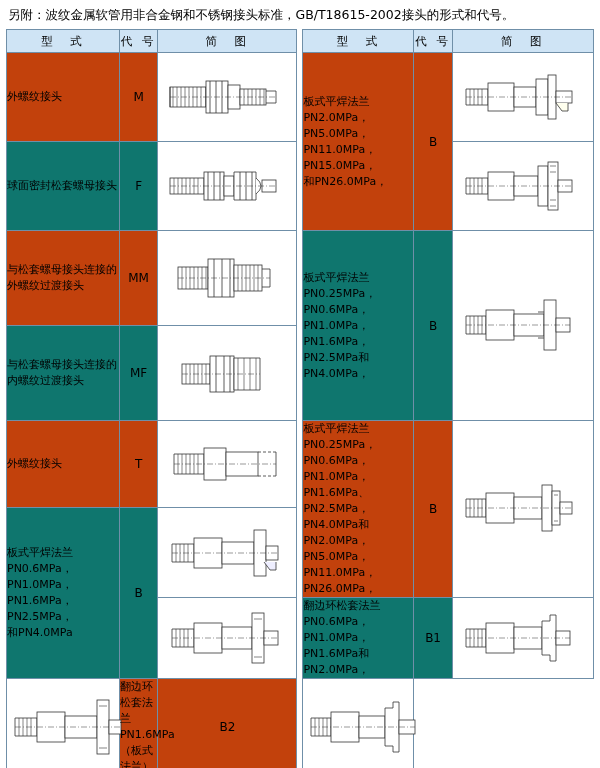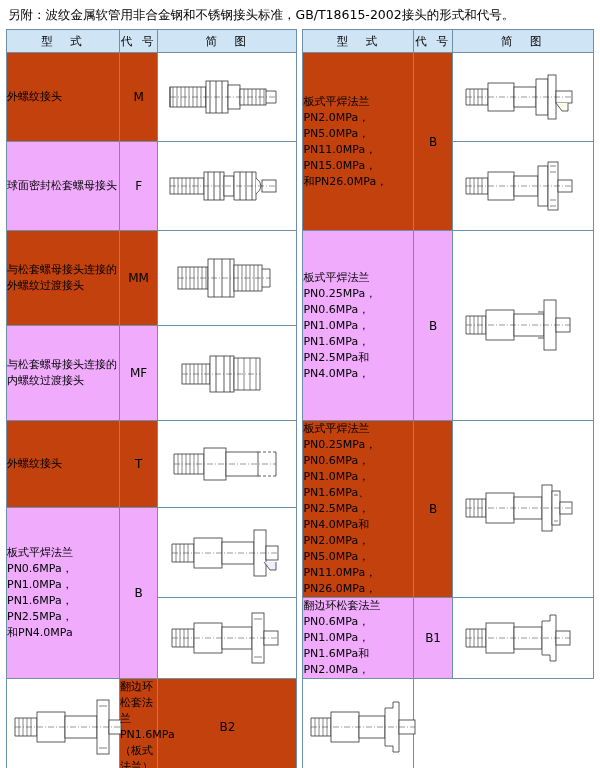--- a/index.html
+++ b/index.html
@@ -49,21 +49,21 @@
     text-align:center;
     font-size:12px;
     vertical-align:middle;
   }
   .cell-fig{
     text-align:center;
     vertical-align:middle;
     background:#ffffff;
     padding:2px 0;
   }
-  .yellow{background:#f0abfc;}
+  .yellow{background:#0f766e;}
   .white{background:#c2410c;}
   svg{display:block;margin:0 auto;}
   .nm{white-space:pre-line;}
   .divider-col{width:6px;border:none !important;background:#ffffff;}
 </style>
 </head>
 <body>
 
 <div class="page">
 

